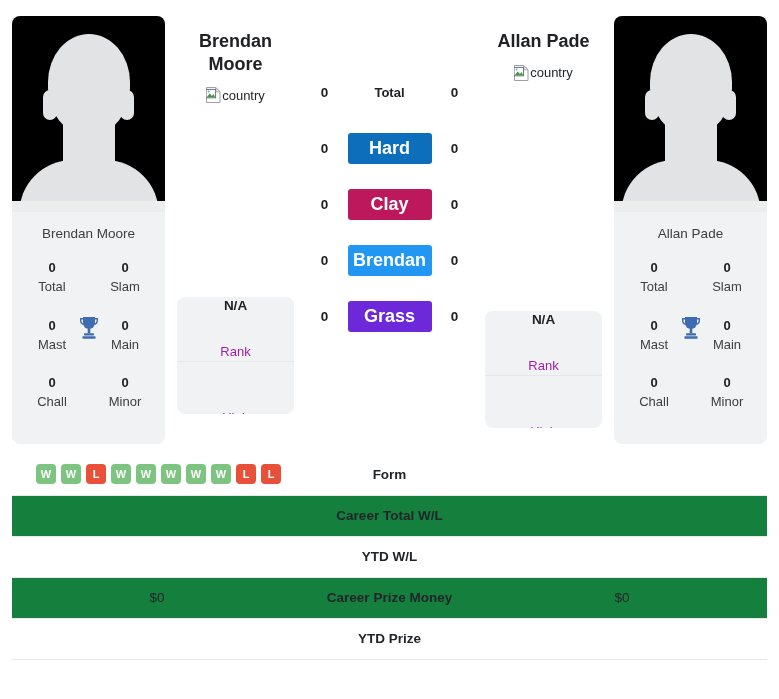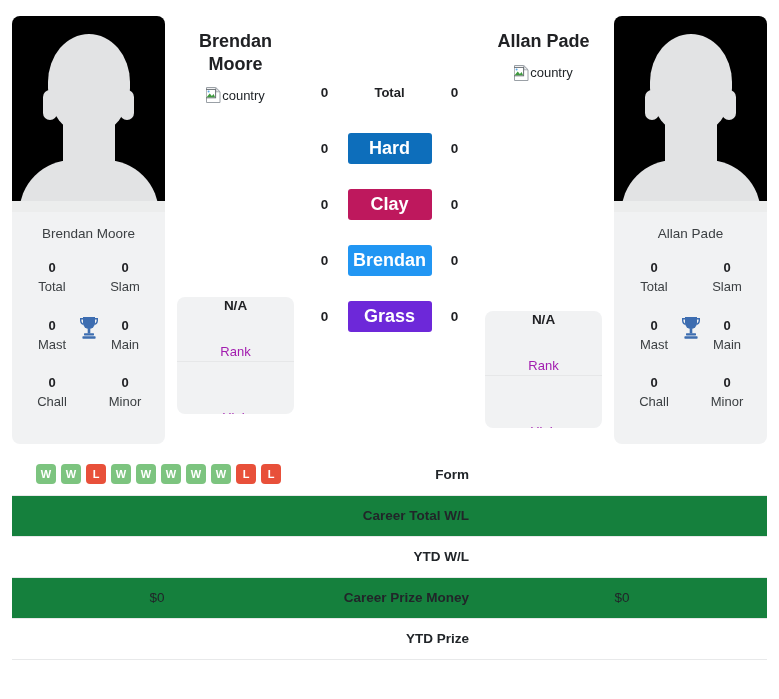--- a/index.html
+++ b/index.html
@@ -234,21 +234,21 @@
   .cmp-table tr { border-bottom: 1px solid #e8e9ea; }
   .cmp-table tr.shade { background: #15803d; }
   .cmp-table td {
     height: 41px;
     vertical-align: middle;
     font-size: 13.5px;
     color: #212529;
     padding: 0 8px;
   }
   .c-left  { width: 290px; text-align: center; }
-  .c-mid   { width: 175px; text-align: right; font-weight: bold; }
+  .c-mid   { width: 175px; text-align: center; font-weight: bold; }
   .c-right { width: 290px; text-align: center; }
 
   .form-strip {
     display: flex;
     gap: 5px;
     padding-left: 16px;
   }
   .fchip {
     width: 20px; height: 20px;
     border-radius: 4px;

